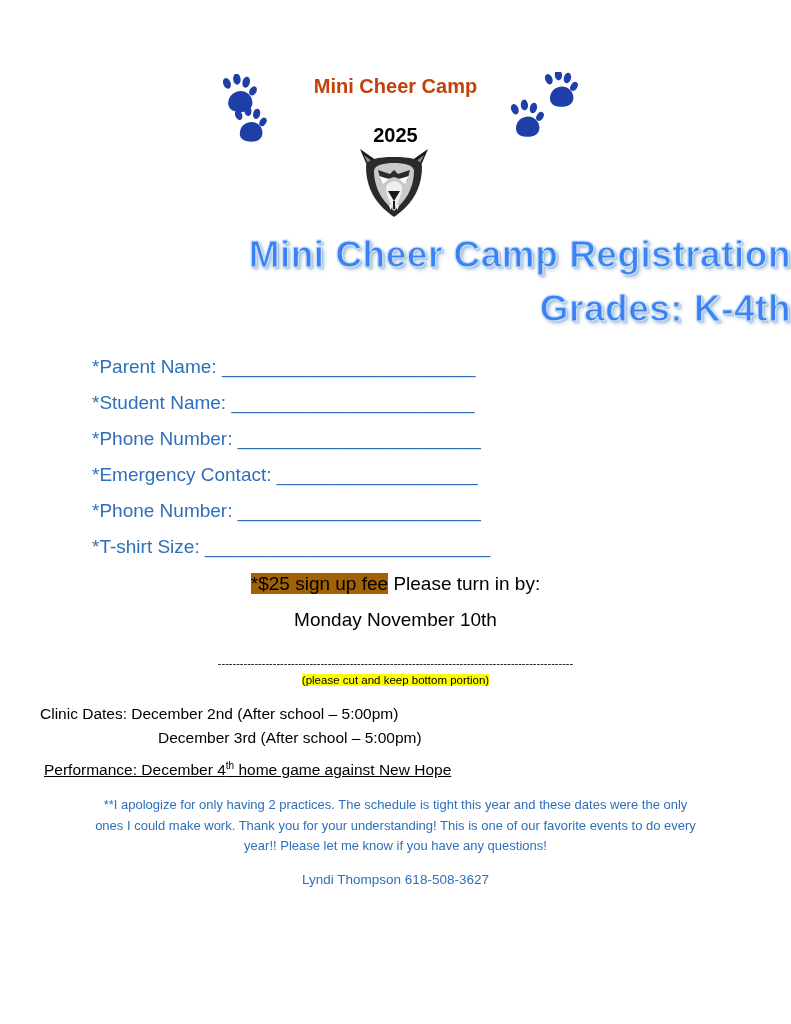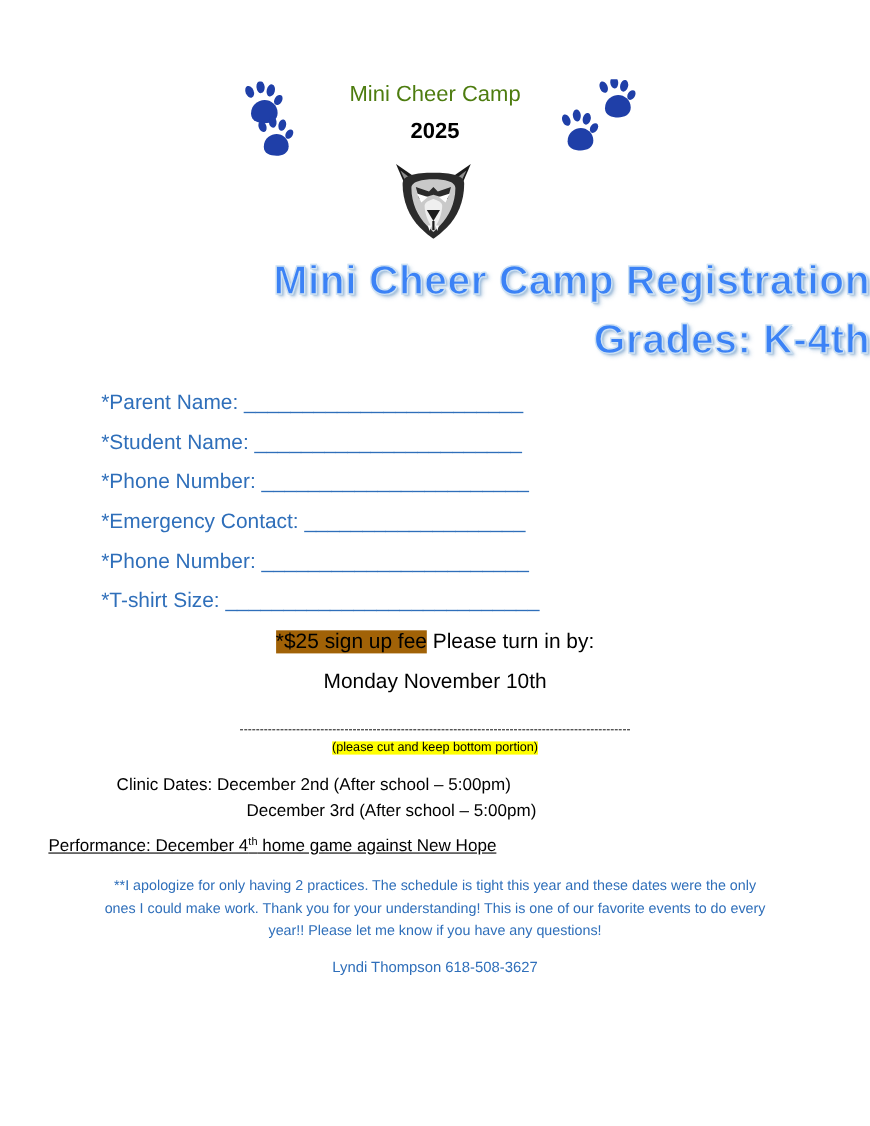--- a/index.html
+++ b/index.html
@@ -23,28 +23,28 @@
     position: relative;
     height: 228px;
   }
   .camp-title {
     position: absolute;
     top: 72px;
     left: 0;
     width: 791px;
     text-align: center;
     font-family: "Liberation Sans", sans-serif;
-    font-weight: normal;
+    font-weight: bold;
     font-size: 20px;
-    color: #4d7c0f;
+    color: #c2410c;
     line-height: 1.4;
   }
   .camp-year {
     position: absolute;
-    top: 108px;
+    top: 124px;
     left: 0;
     width: 791px;
     text-align: center;
     font-family: "Liberation Sans", sans-serif;
     font-weight: bold;
     font-size: 20px;
     color: #000000;
   }
 
   .paw-group {
@@ -129,21 +129,21 @@
     text-align: center;
     font-size: 11.5px;
     margin-top: 5px;
     color: #000000;
   }
   .cut-note .hl { background: #ffff00; }
 
   
   .clinic-block {
     margin-top: 16px;
-    padding-left: 106px;
+    padding-left: 40px;
     font-size: 15.5px;
     color: #000000;
     line-height: 1.55;
   }
   .clinic-row2 { padding-left: 118px; }
 
   .performance {
     margin-top: 10px;
     padding-left: 44px;
     font-size: 15.5px;

